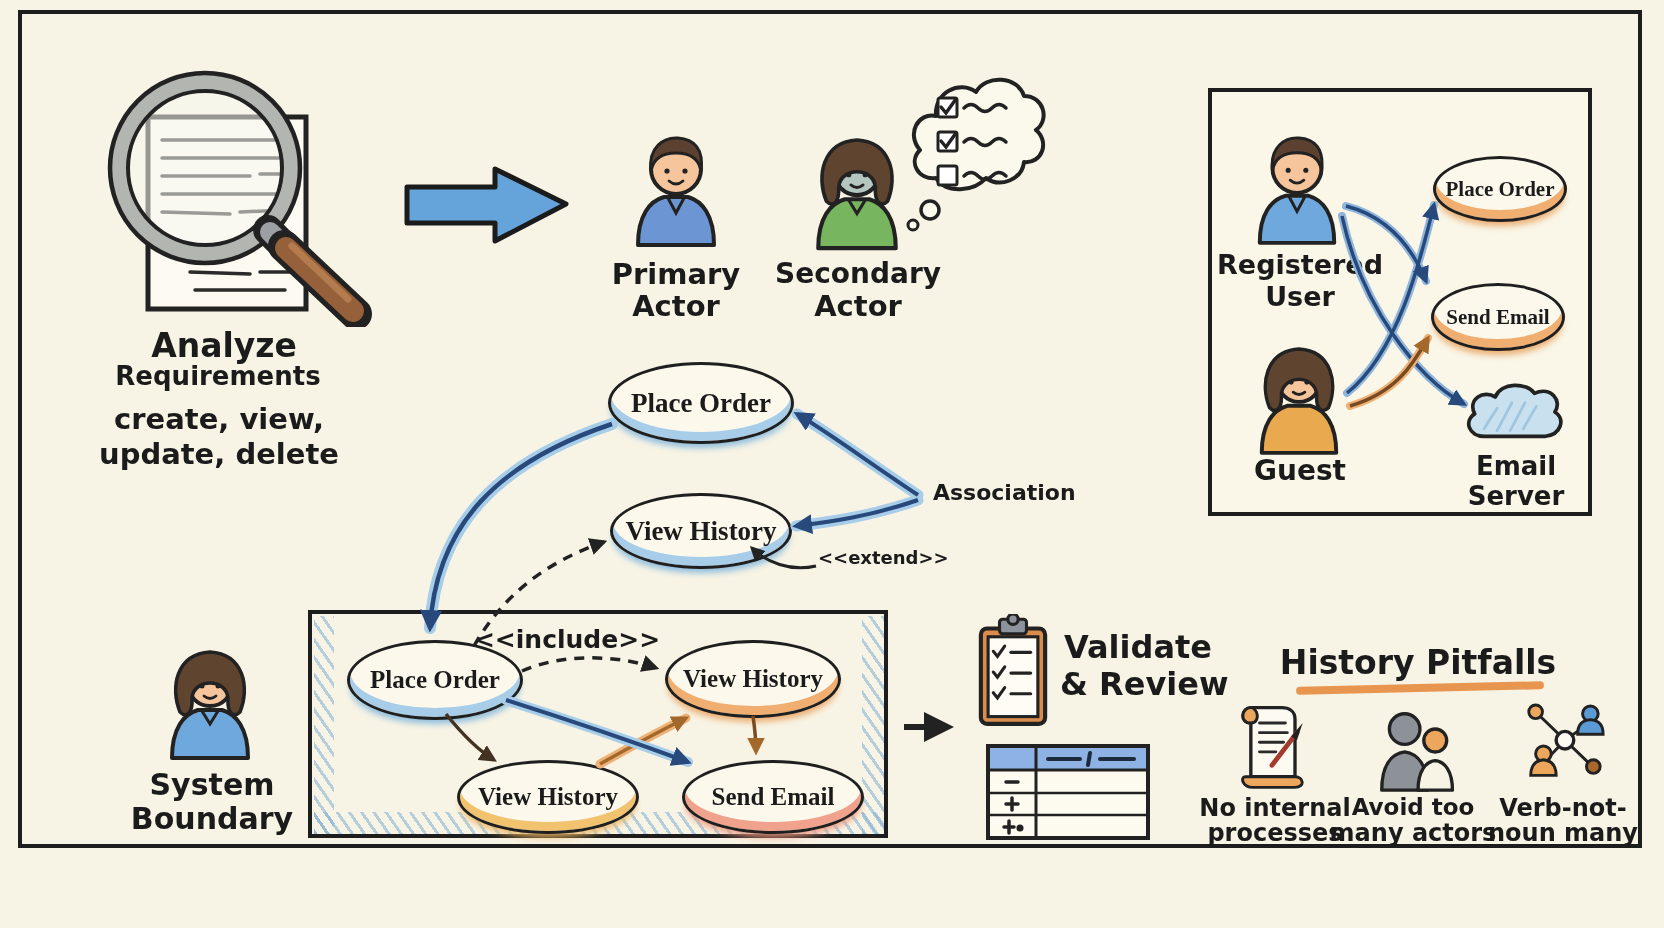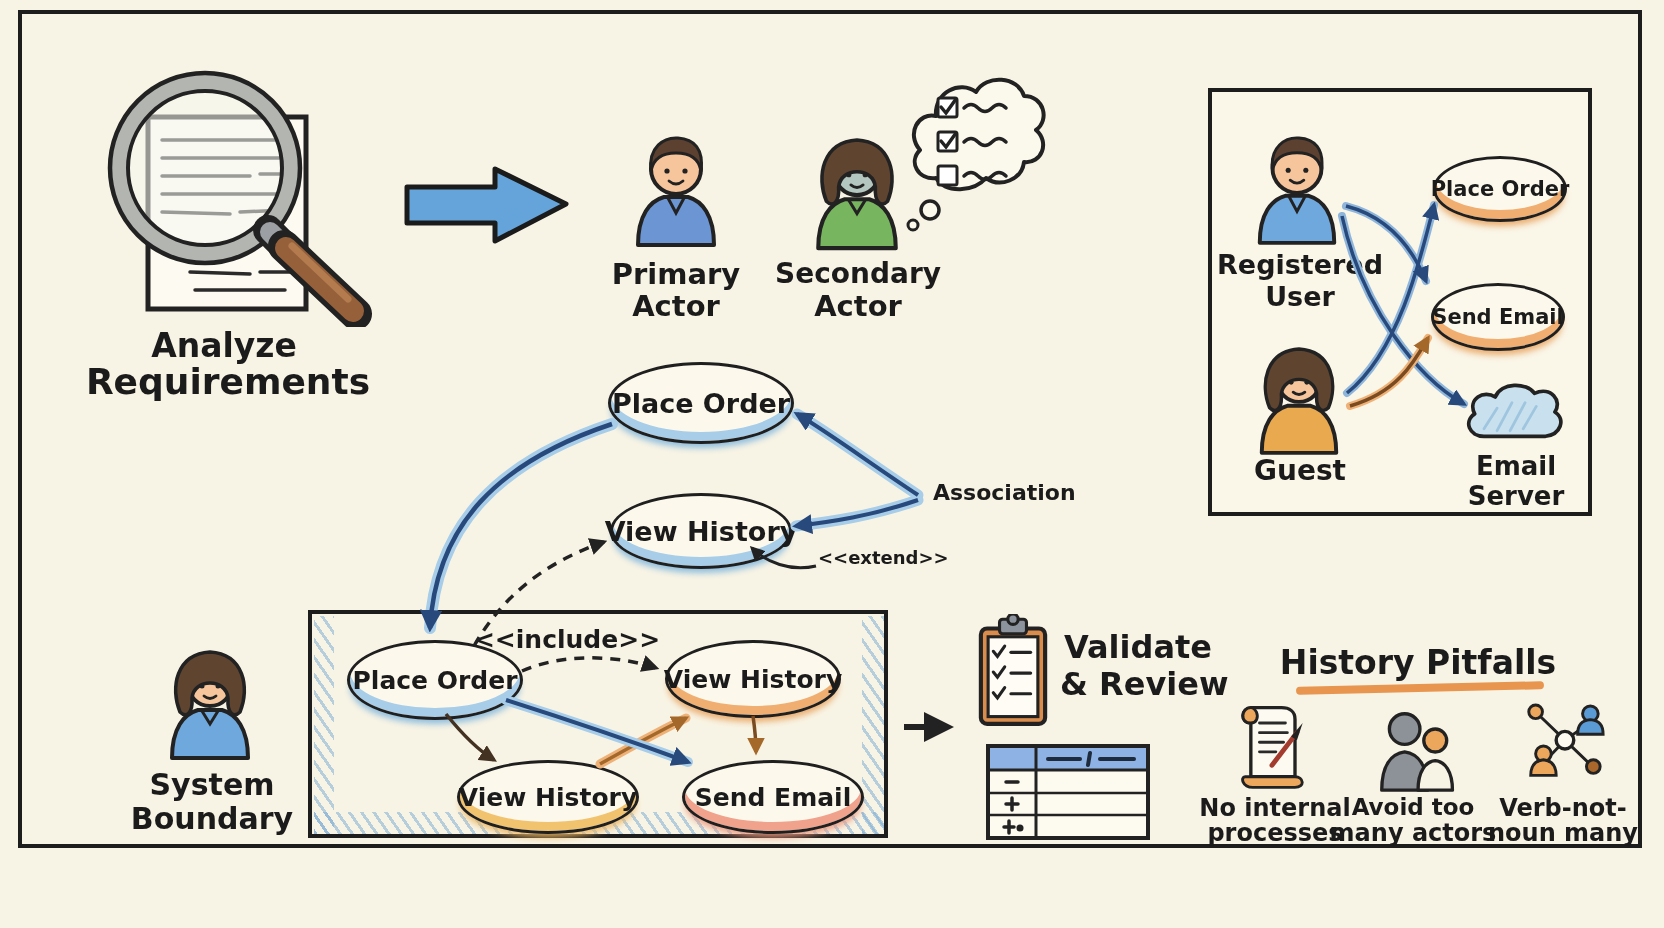--- a/index.html
+++ b/index.html
@@ -4,21 +4,21 @@
 <style>
   html,body { margin:0; padding:0; background:#ddd8c8; }
   .canvas { position:relative; width:1664px; height:928px; background:#f8f4e5; overflow:hidden;
             font-family:"DejaVu Sans", sans-serif; color:#1b1b1b; }
   .abs { position:absolute; }
   .frame { left:18px; top:10px; width:1624px; height:838px; border:4px solid #1d1d1d; box-sizing:border-box; }
   .panelbox { left:1208px; top:88px; width:384px; height:428px; border:4px solid #1d1d1d; box-sizing:border-box; background:#faf6e8; }
   .sysbox { left:308px; top:610px; width:580px; height:228px; border:4px solid #1d1d1d; box-sizing:border-box; }
   .hatch { background:repeating-linear-gradient(55deg, rgba(128,174,212,.55) 0 3px, rgba(128,174,212,0) 3px 10px); }
   .uc { position:absolute; display:flex; align-items:center; justify-content:center;
-        border:3.5px solid #1f1f1f; border-radius:50%; background:#fcf9ec; font-weight:700; white-space:nowrap; }
+        border:3.5px solid #1f1f1f; border-radius:50%; background:#fcf9ec; font-weight:700; white-space:nowrap;font-family:Liberation Serif, serif; }
   .hl-blue   { box-shadow: inset 0 -9px 0 #a7cde9, 0 7px 6px -3px rgba(125,180,220,.85); }
   .hl-orange { box-shadow: inset 0 -9px 0 #f0ae71, 0 7px 6px -3px rgba(232,160,90,.85); }
   .hl-yellow { box-shadow: inset 0 -9px 0 #f2c36f, 0 7px 6px -3px rgba(235,180,95,.85); }
   .hl-pink   { box-shadow: inset 0 -9px 0 #f0a28c, 0 7px 6px -3px rgba(235,150,125,.85); }
   .lbl { position:absolute; font-weight:700; line-height:1.12; white-space:nowrap; }
   .ctr { transform:translateX(-50%); text-align:center; }
   .underline { background:#e8964f; border-radius:5px; transform:rotate(-1.3deg); }
   svg { display:block; }
 </style>
 </head>
@@ -47,21 +47,23 @@
     <circle cx="105" cy="106" r="95" fill="none" stroke="#222" stroke-width="4.5"></circle>
     <circle cx="105" cy="106" r="77" fill="none" stroke="#222" stroke-width="4"></circle>
     <line x1="168" y1="168" x2="186" y2="186" stroke="#222" stroke-width="30" stroke-linecap="round"></line>
     <line x1="170" y1="170" x2="184" y2="184" stroke="#9c9fa3" stroke-width="20" stroke-linecap="round"></line>
     <line x1="184" y1="184" x2="256" y2="252" stroke="#222" stroke-width="32" stroke-linecap="round"></line>
     <line x1="186" y1="186" x2="253" y2="249" stroke="#96603a" stroke-width="22" stroke-linecap="round"></line>
     <line x1="192" y1="184" x2="248" y2="237" stroke="#b47c4e" stroke-width="7" stroke-linecap="round"></line>
   </svg>
 
   <div class="lbl ctr" style="left:224px;top:328px;font-size:33px">Analyze</div>
-  <div class="lbl ctr" style="left:228px;top:362px;font-size:36px">Requirements</div>
+  <div class="lbl ctr" style="left:218px;top:362px;font-size:26px">Requirements</div>
+  <div class="lbl ctr" style="left:219px;top:403px;font-size:29px">create, view,</div>
+  <div class="lbl ctr" style="left:219px;top:438px;font-size:29px">update, delete</div>
 
   <svg class="abs" style="left:626px;top:124px" width="100" height="126" viewBox="0 0 100 120">
     <path d="M12,118 C12,88 24,74 38,70 L62,70 C76,74 88,88 88,118 Z" fill="#6c95d4" stroke="#222" stroke-width="4" stroke-linejoin="round"></path>
     <path d="M42,71 L50,86 L58,71" fill="none" stroke="#222" stroke-width="3"></path>
     <circle cx="50" cy="42" r="25" fill="#f6c59c" stroke="#222" stroke-width="4"></circle>
     <path d="M25,44 C22,20 38,10 52,11 C68,12 78,22 75,44 C73,32 65,26 50,26 C35,26 27,33 25,44 Z" fill="#5d4130" stroke="#222" stroke-width="3" stroke-linejoin="round"></path>
     <circle cx="41" cy="44" r="2.6" fill="#222"></circle>
       <circle cx="59" cy="44" r="2.6" fill="#222"></circle>
     <path d="M43,54 Q50,60 57,54" fill="none" stroke="#222" stroke-width="2.8" stroke-linecap="round"></path>
   </svg>

